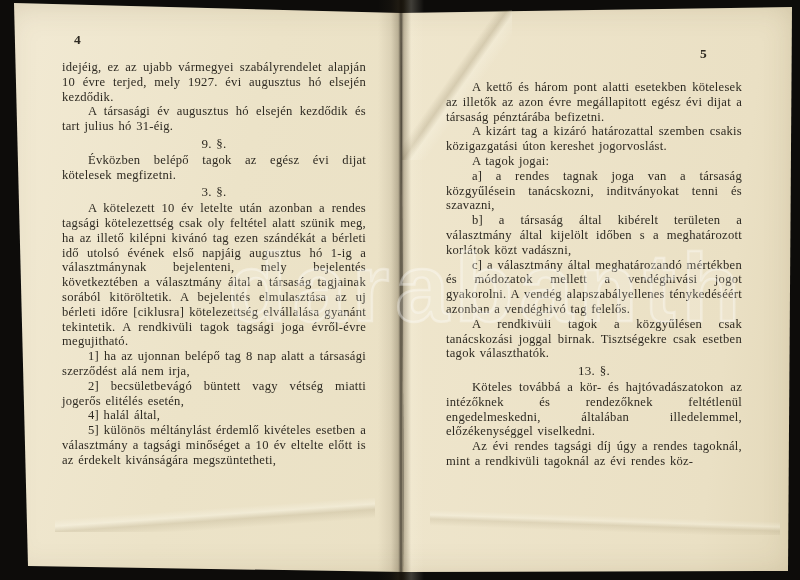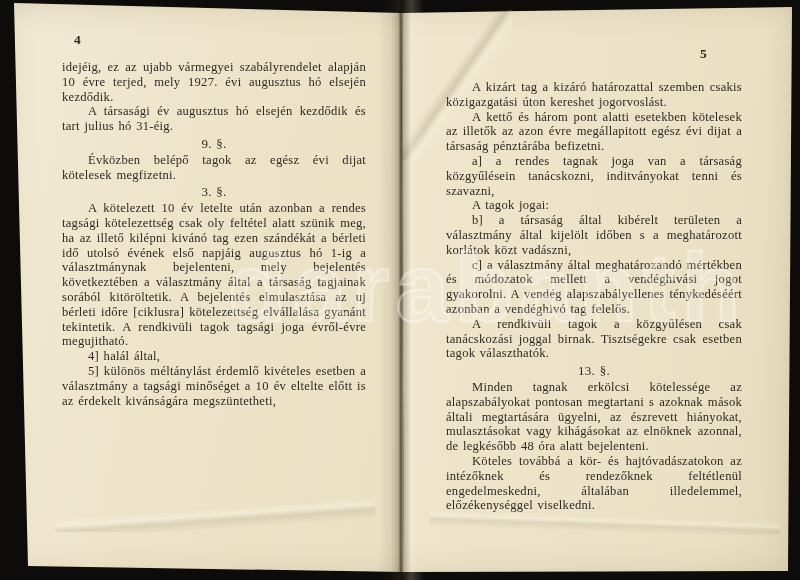--- a/index.html
+++ b/index.html
@@ -73,34 +73,36 @@
   <div class="pagenum pagenum-left">4</div>
   <div class="pagenum pagenum-right">5</div>
 
   <div class="col col-left">
     <p class="noindent">idejéig, ez az ujabb vármegyei szabályrendelet alapján 10 évre terjed, mely 1927. évi augusztus hó elsején kezdődik.</p>
     <p>A társasági év augusztus hó elsején kezdődik és tart julius hó 31-éig.</p>
     <h3 class="sect">9. §.</h3>
     <p>Évközben belépő tagok az egész évi dijat kötelesek megfizetni.</p>
     <h3 class="sect">3. §.</h3>
     <p>A kötelezett 10 év letelte után azonban a rendes tagsági kötelezettség csak oly feltétel alatt szünik meg, ha az illető kilépni kivánó tag ezen szándékát a bérleti idő utolsó évének első napjáig augusztus hó 1-ig a választmánynak bejelenteni, mely bejelentés következtében a választmány által a társaság tagjainak sorából kitöröltetik. A bejelentés elmulasztása az uj bérleti időre [ciklusra] kötelezettség elvállalása gyanánt tekintetik. A rendkivüli tagok tagsági joga évről-évre megujitható.</p>
+    <p>1] ha az ujonnan belépő tag 8 nap alatt a társasági szerződést alá nem irja,</p>
+    <p>2] becsületbevágó büntett vagy vétség miatti jogerős elitélés esetén,</p>
     <p>4] halál által,</p>
     <p>5] különös méltánylást érdemlő kivételes esetben a választmány a tagsági minőséget a 10 év eltelte előtt is az érdekelt kivánságára megszüntetheti,</p>
   </div>
 
   <div class="col col-right">
+    <p>A kettő és három pont alatti esetekben kötelesek az illetők az azon évre megállapitott egész évi dijat a társaság pénztárába befizetni.</p>
     <p>A kizárt tag a kizáró határozattal szemben csakis közigazgatási úton kereshet jogorvoslást.</p>
-    <p>A kettő és három pont alatti esetekben kötelesek az illetők az azon évre megállapitott egész évi dijat a társaság pénztárába befizetni.</p>
+    <p>A tagok jogai:</p>
     <p>a] a rendes tagnak joga van a társaság közgyűlésein tanácskozni, inditványokat tenni és szavazni,</p>
-    <p>A tagok jogai:</p>
     <p>b] a társaság által kibérelt területen a választmány által kijelölt időben s a meghatározott korlátok közt vadászni,</p>
     <p>c] a választmány által meghatározandó mértékben és módozatok mellett a vendéghivási jogot gyakorolni. A vendég alapszabályellenes ténykedéséért azonban a vendéghivó tag felelős.</p>
     <p>A rendkivüli tagok a közgyűlésen csak tanácskozási joggal birnak. Tisztségekre csak esetben tagok választhatók.</p>
     <h3 class="sect">13. §.</h3>
-    <p>Minden tagnak erkölcsi kötelessége az alapszabályokat pontosan megtartani s azoknak mások általi megtartására ügyelni, az észrevett hiányokat, mulasztásokat vagy kihágásokat az elnöknek azonnal, de legkésőbb 48 óra alatt bejelenteni.</p>
     <p>Köteles továbbá a kör- és hajtóvadászatokon az intézőknek és rendezőknek feltétlenül engedelmeskedni, általában illedelemmel, előzékenységgel viselkedni.</p>
+    <p>Az évi rendes tagsági díj úgy a rendes tagoknál, mint a rendkivüli tagoknál az évi rendes köz-</p>
   </div>
 
   <div class="gutter"></div>
 
   <div class="watermark">darabanth</div>
 
 </div>
 
 </body></html>

